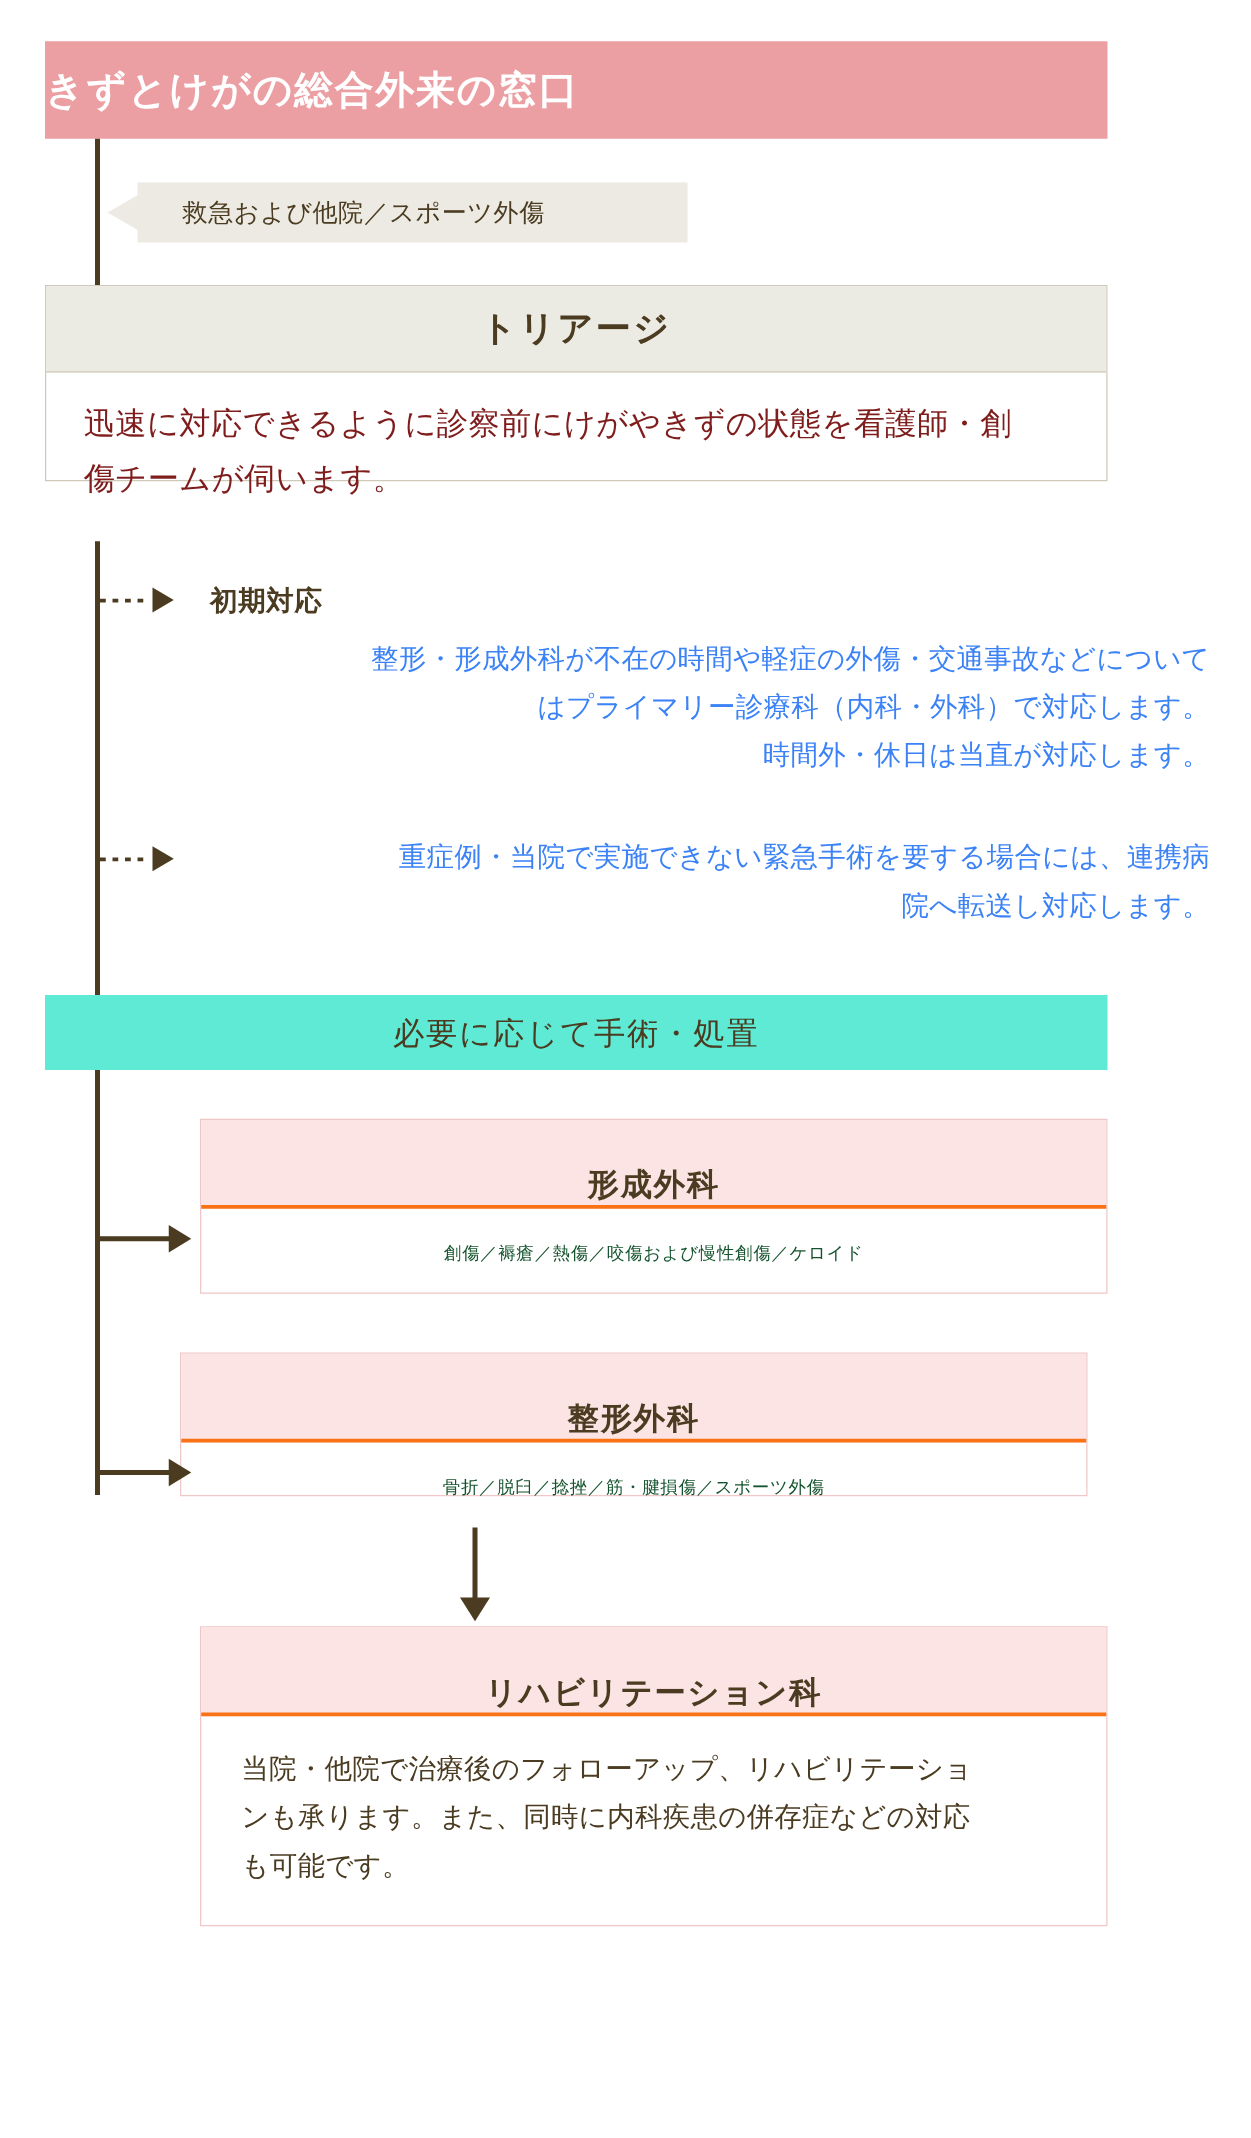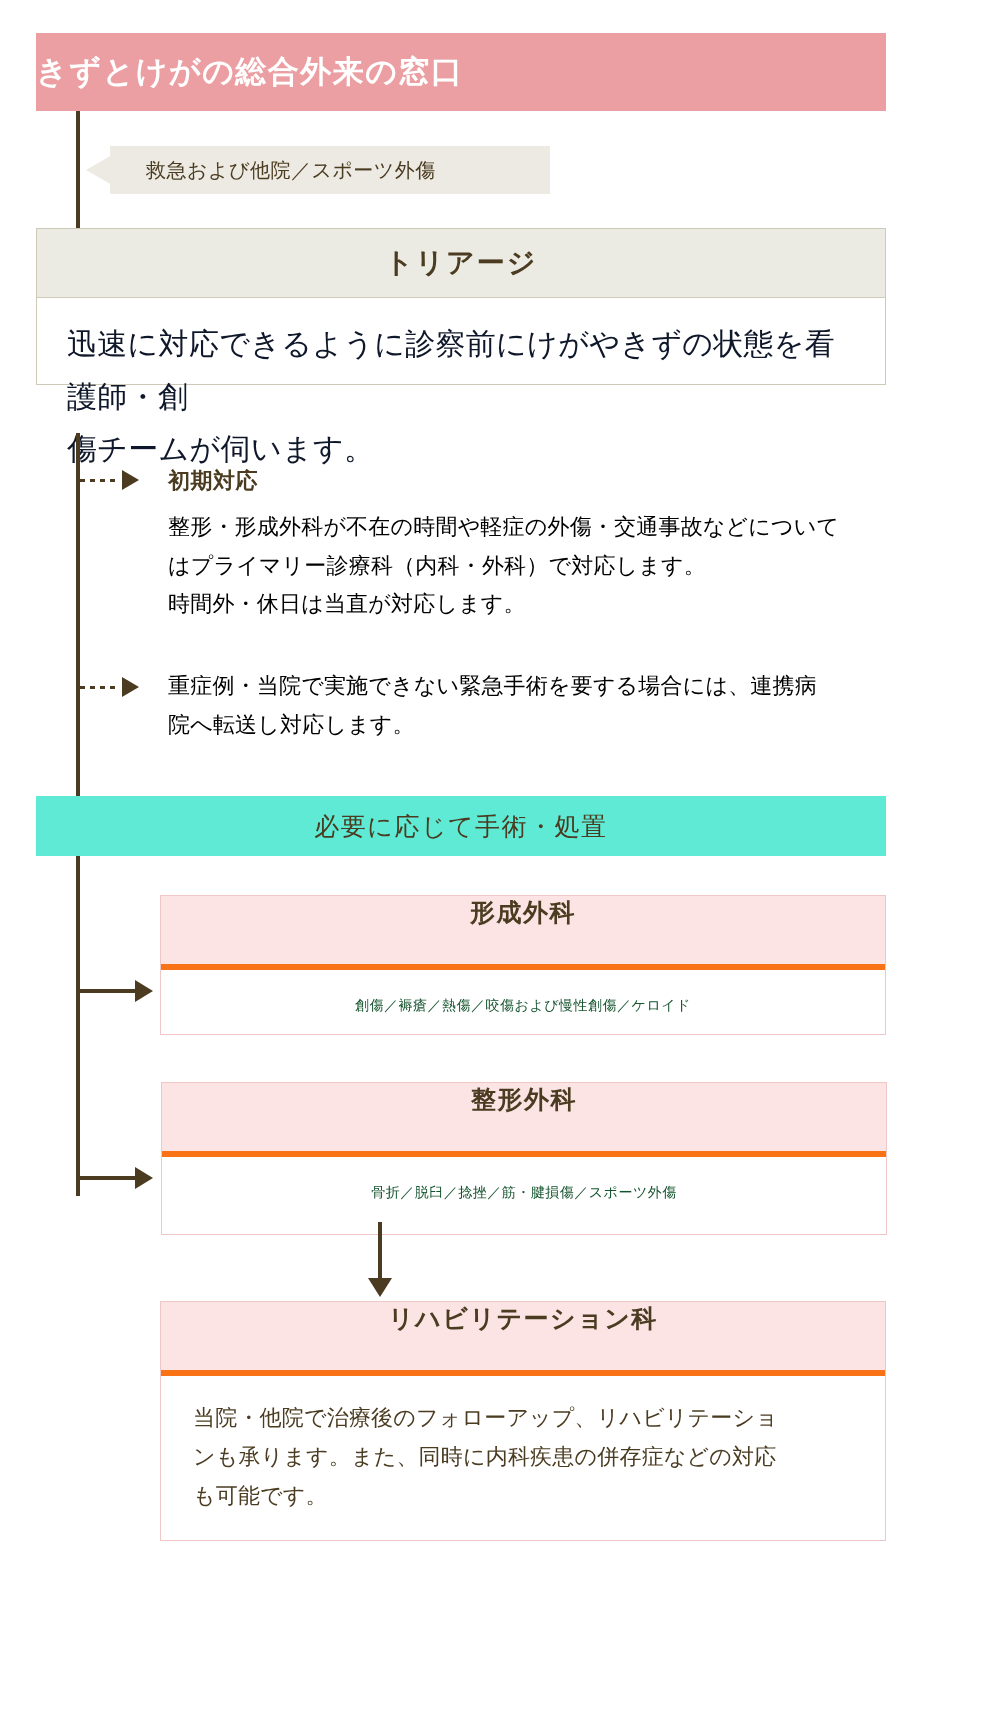--- a/index.html
+++ b/index.html
@@ -86,23 +86,23 @@
     justify-content: center;
   }
   .triage-head .t {
     font-size: 28px;
     font-weight: 700;
     color: #4a3b21;
     letter-spacing: 2px;
   }
   .triage-body {
     padding: 20px 30px 0 30px;
-    font-size: 30px;
+    font-size: 25px;
     line-height: 1.75;
-    color: #0f172a;
+    color: #7f1d1d;
     letter-spacing: 0.3px;
   }
   .dotted-arrow {
     position: absolute;
     width: 64px;
     height: 20px;
   }
   .dotted-line {
     position: absolute;
     left: 0; top: 9px;
@@ -122,22 +122,23 @@
   }
   .bullet-title {
     font-size: 22px;
     font-weight: 700;
     color: #4a3b21;
     letter-spacing: 0.5px;
   }
   .bullet-text {
     font-size: 22px;
     line-height: 1.75;
-    color: #000000;
+    color: #3b82f6;
     letter-spacing: 0.2px;
+    text-align: right;
   }
 
   
   .band {
     left: 36px; top: 796px;
     width: 850px; height: 60px;
     background: #5eead4;
     display: flex;
     align-items: center;
     justify-content: center;
@@ -149,23 +150,23 @@
   }
 
   
   .dept-card {
     border: 1px solid #f0c7c7;
     background: #ffffff;
     box-sizing: border-box;
   }
   .dept-head {
     background: #fbe4e3;
-    border-bottom: 6px solid #f97316;
-    display: flex;
-    align-items: flex-start;
+    border-bottom: 3px solid #f97316;
+    display: flex;
+    align-items: flex-end;
     justify-content: center;
     font-family: Liberation Mono, monospace;
   }
   .dept-head .dh {
     font-size: 25px;
     font-weight: 700;
     color: #4a3b21;
     letter-spacing: 1.5px;
   }
   .dept-body {
@@ -276,21 +277,21 @@
       <span class="dh">形成外科</span>
     </div>
     <div class="dept-body" style="height:71px;">
       <span class="db">創傷／褥瘡／熱傷／咬傷および慢性創傷／ケロイド</span>
     </div>
   </div>
 
   <div class="h-arrow-line" style="left:76px; top:989px; width:62px;"></div>
   <div class="h-arrow-head" style="left:135px; top:980px;"></div>
 
-  <div class="abs dept-card" style="left:161px; top:1082px; width:726px; height:153px;">
+  <div class="abs dept-card" style="left:144px; top:1082px; width:726px; height:115px;">
     <div class="dept-head" style="height:68px;">
       <span class="dh">整形外科</span>
     </div>
     <div class="dept-body" style="height:71px;">
       <span class="db">骨折／脱臼／捻挫／筋・腱損傷／スポーツ外傷</span>
     </div>
   </div>
 
   <div class="h-arrow-line" style="left:76px; top:1176px; width:62px;"></div>
   <div class="h-arrow-head" style="left:135px; top:1167px;"></div>

